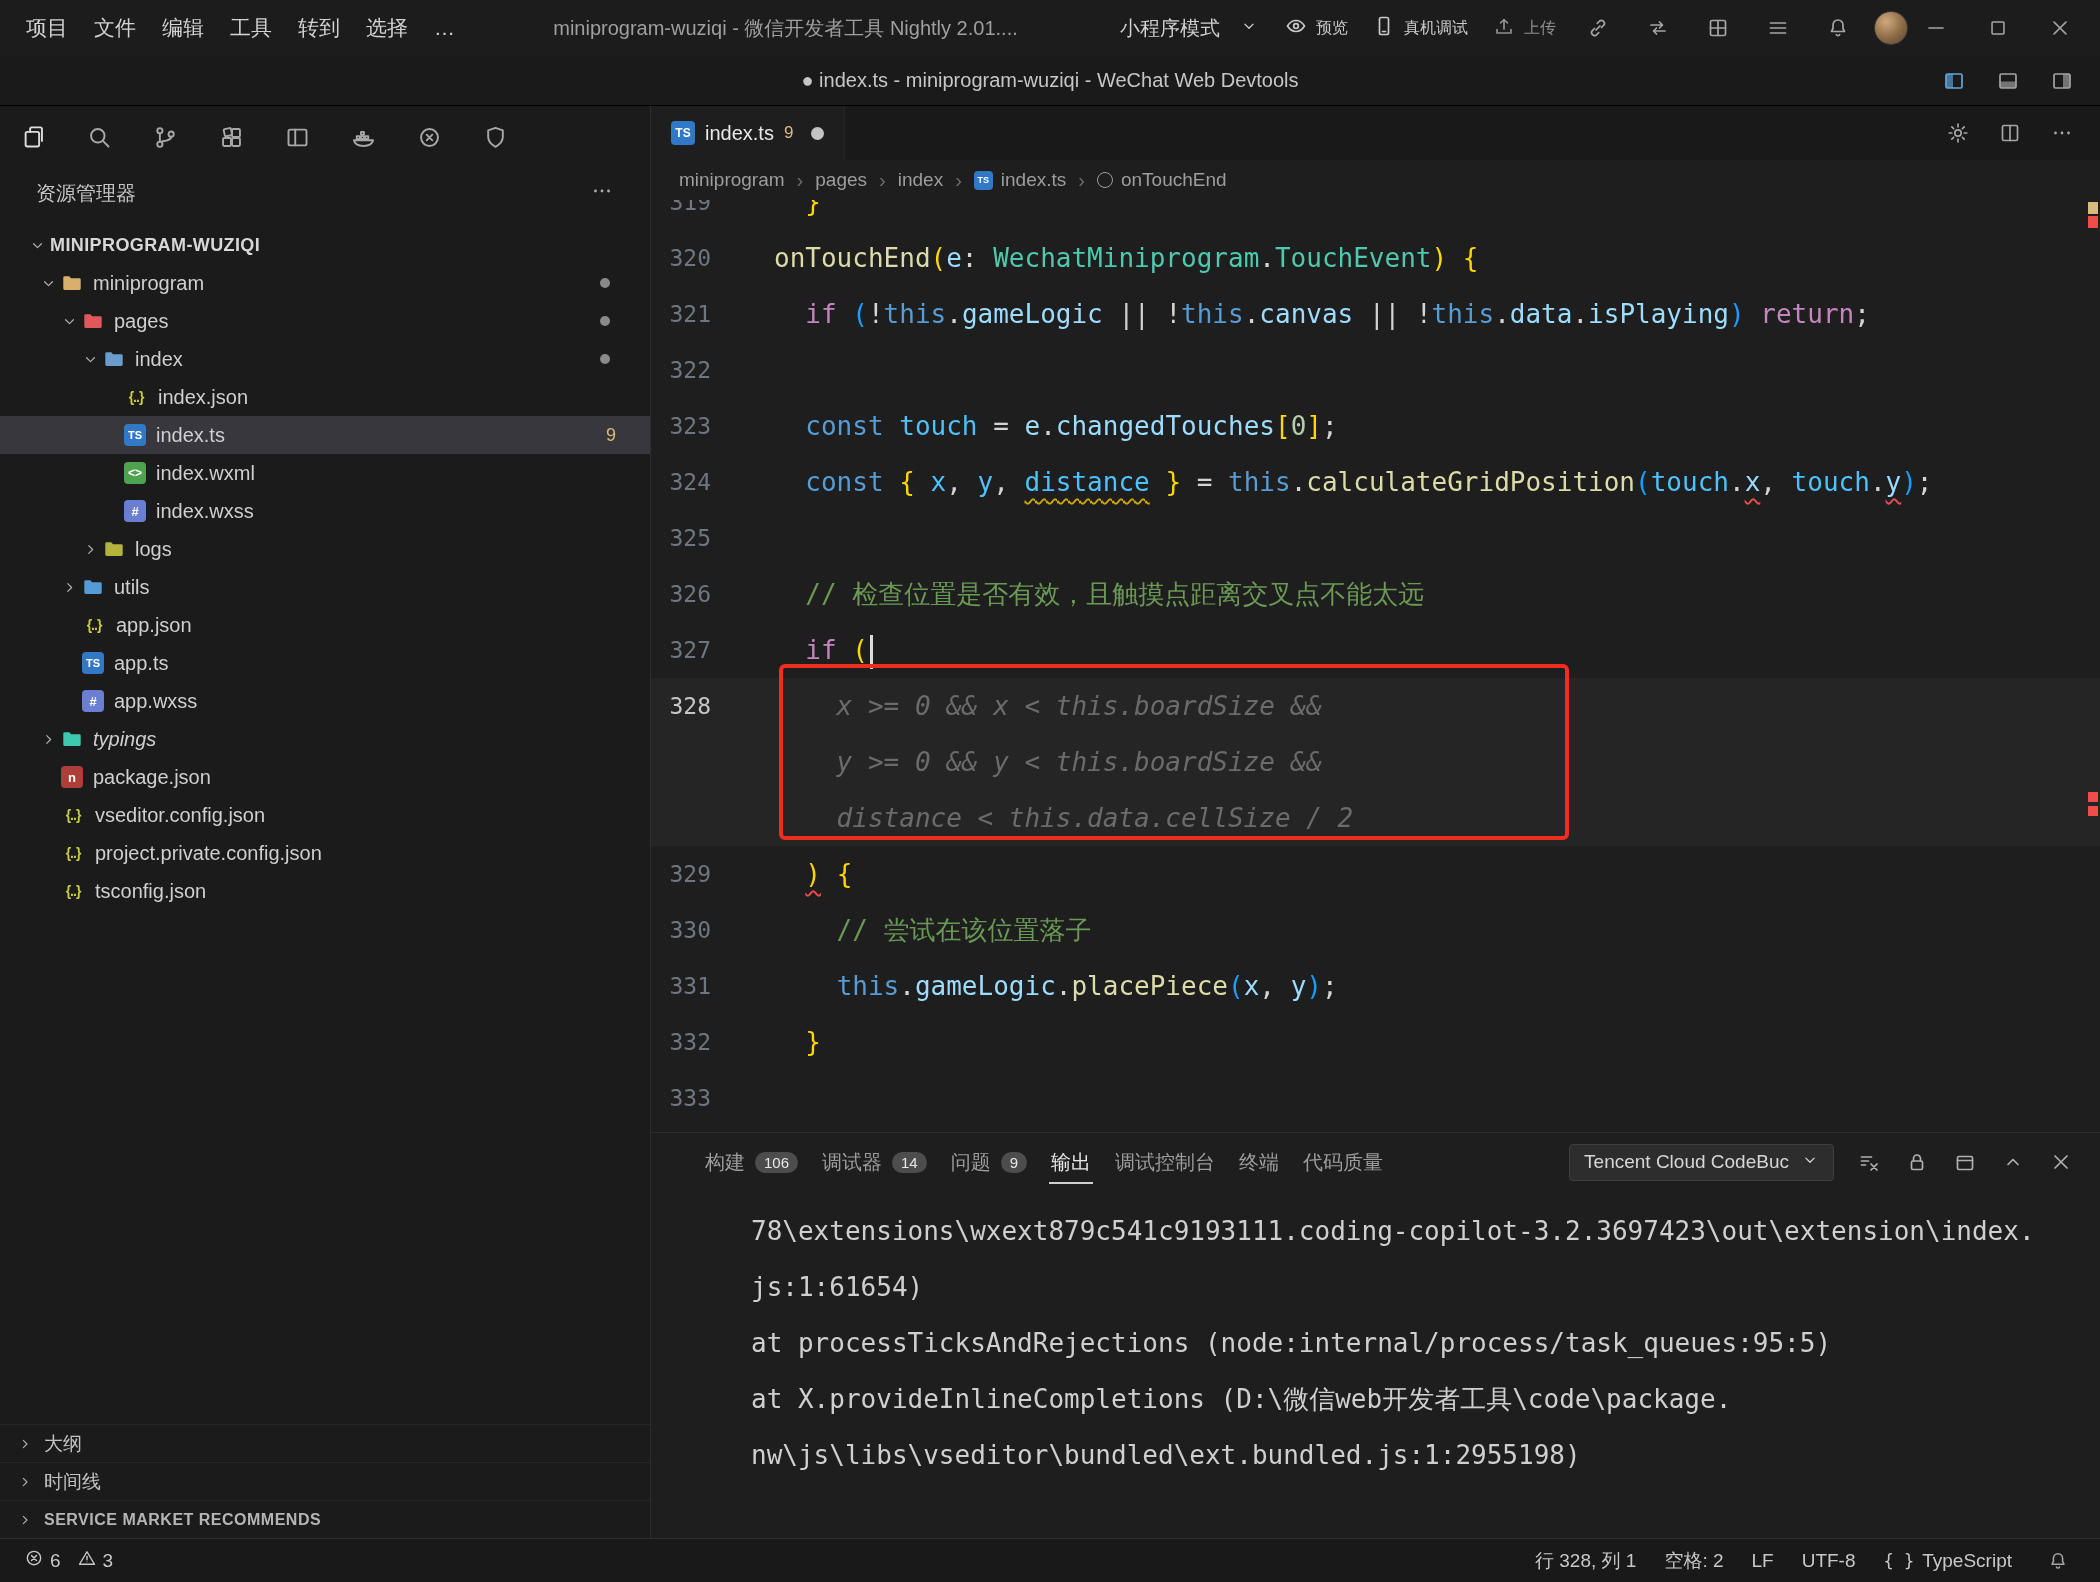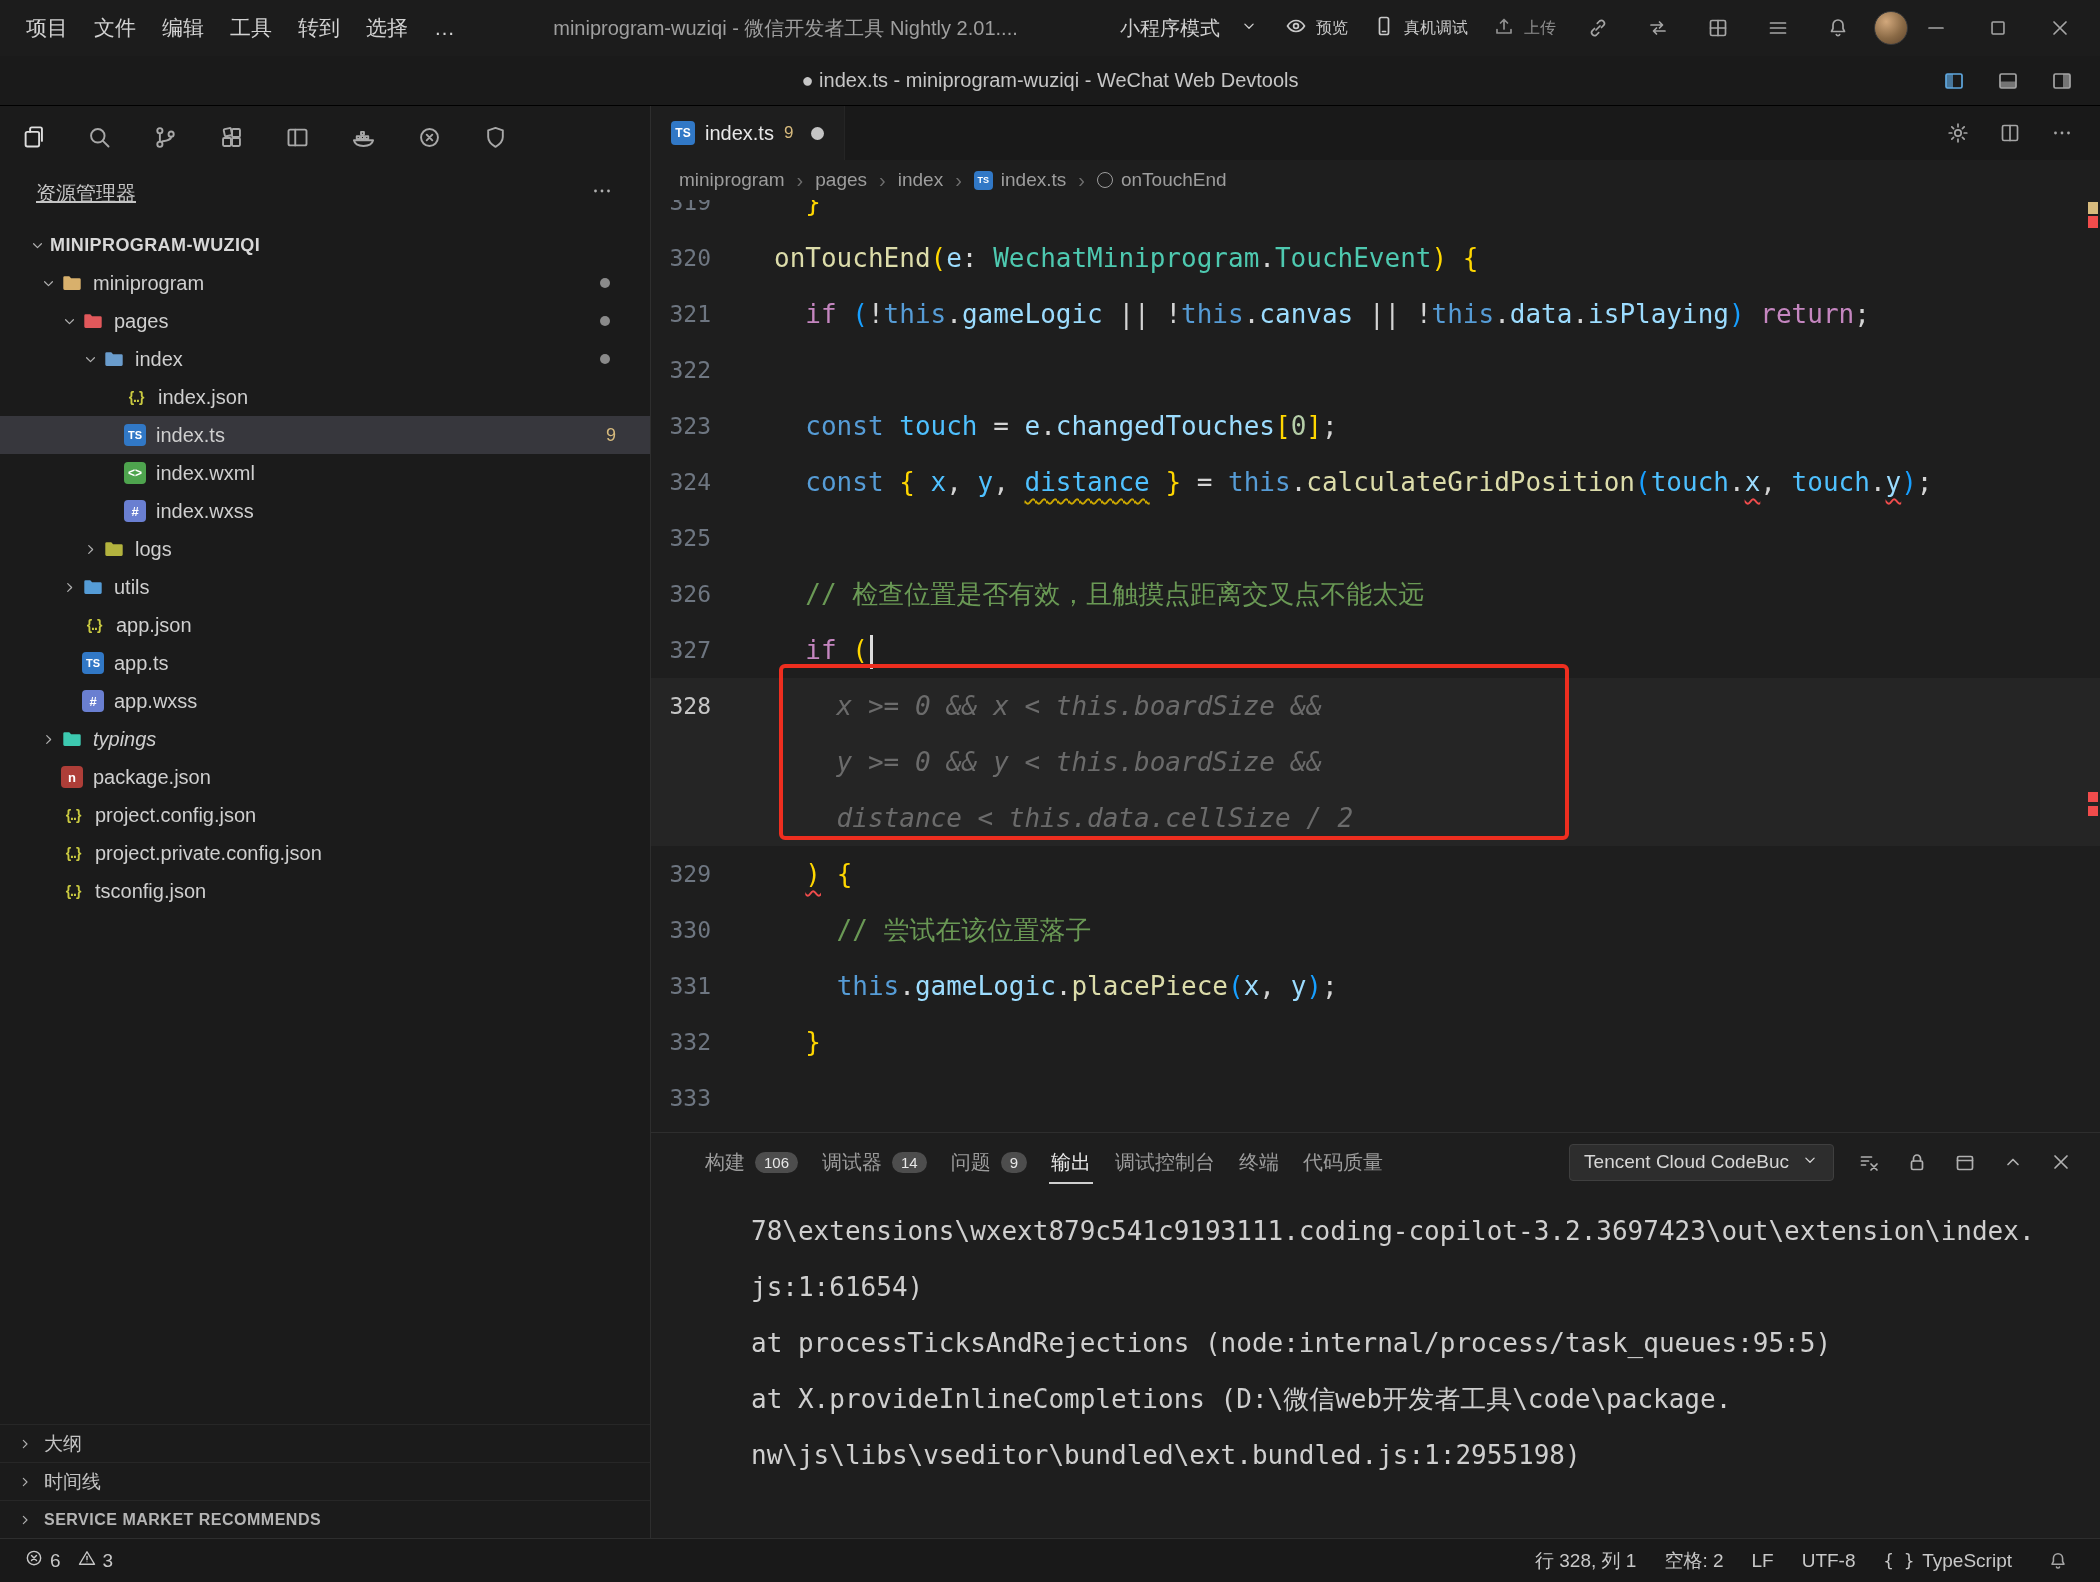--- a/index.html
+++ b/index.html
@@ -27,21 +27,21 @@
   .layout-toggles .icon-btn.accent { color:#5fa8e0; }
 
   
   .main { flex:1; display:flex; min-height:0; }
 
   
   .sidebar { width:651px; flex:0 0 651px; background:#1b1b1b; border-right:1px solid #2e2e2e; display:flex; flex-direction:column; min-height:0; }
   .activity-row { height:62px; flex:0 0 auto; display:flex; align-items:center; padding:0 8px; gap:16px; }
   .act-btn { width:50px; height:50px; display:flex; align-items:center; justify-content:center; color:#a8a8a8; }
   .act-btn.active { color:#dddddd; }
-  .section-header { height:50px; flex:0 0 auto; display:flex; align-items:center; padding:0 36px; font-size:20px; color:#c5c5c5;text-decoration:underline; }
+  .section-header { height:50px; flex:0 0 auto; display:flex; align-items:center; padding:0 36px; font-size:20px; color:#c5c5c5; }
   .section-more { margin-left:auto; color:#b0b0b0; }
   .tree { flex:0 0 auto; margin-top:8px; }
   .tree-row { height:38px; display:flex; align-items:center; font-size:20px; color:#cfcfcf; position:relative; white-space:nowrap; }
   .tree-row.selected { background:#37373d; }
   .tree-row.root { font-weight:700; font-size:18px; letter-spacing:.4px; color:#d8d8d8; }
   .twistie { width:26px; display:inline-flex; justify-content:center; color:#b0b0b0; flex:0 0 26px; }
   .ficon { margin-right:10px; display:inline-flex; align-items:center; justify-content:center; }
   .box-icon { width:22px; height:22px; border-radius:4px; font-size:11px; font-weight:700; color:#fff; display:inline-flex; align-items:center; justify-content:center; font-family:"Liberation Sans",sans-serif; }
   .box-icon.ts { background:#3178c6; }
   .box-icon.wxml { background:#4ea44e; font-size:12px; }
@@ -424,21 +424,21 @@
             <span>typings</span>
           </div>
           <div class="tree-row" style="padding-left: 35px;">
             <span class="twistie"></span>
             <span class="ficon box-icon npm">n</span>
             <span>package.json</span>
           </div>
           <div class="tree-row" style="padding-left: 35px;">
             <span class="twistie"></span>
             <span class="ficon braces-icon">{..}</span>
-            <span>project.config.json</span>
+            <span>vseditor.config.json</span>
           </div>
           <div class="tree-row" style="padding-left: 35px;">
             <span class="twistie"></span>
             <span class="ficon braces-icon">{..}</span>
             <span>project.private.config.json</span>
           </div>
           <div class="tree-row" style="padding-left: 35px;">
             <span class="twistie"></span>
             <span class="ficon braces-icon">{..}</span>
             <span>tsconfig.json</span>

